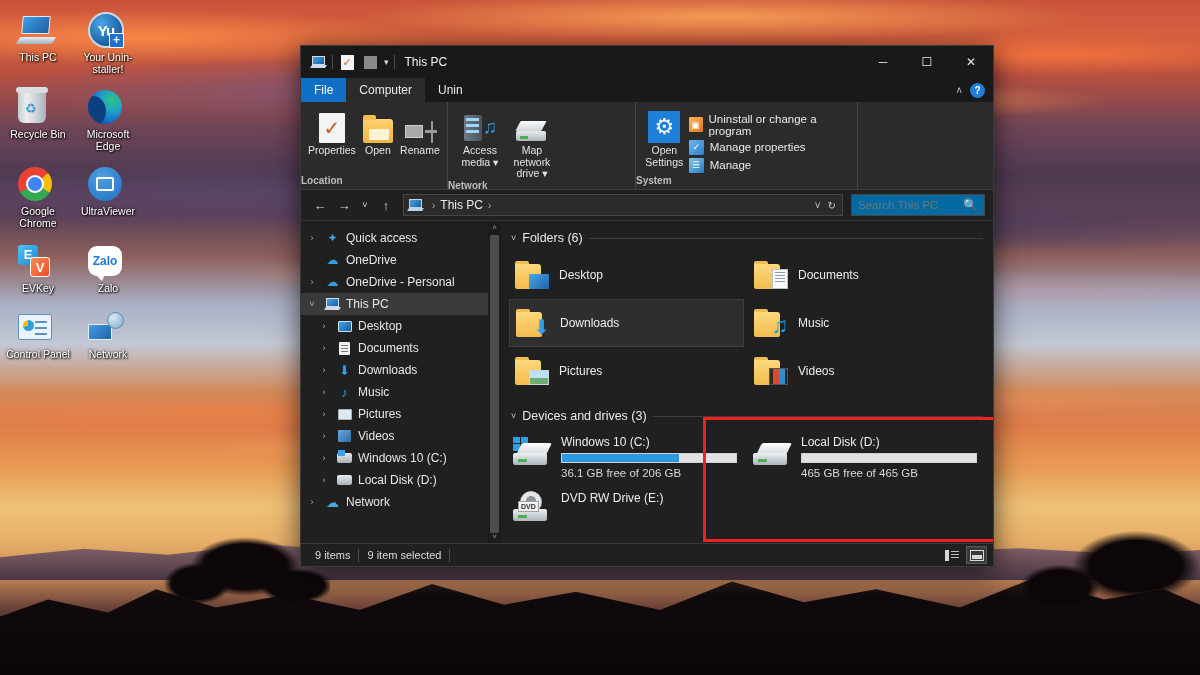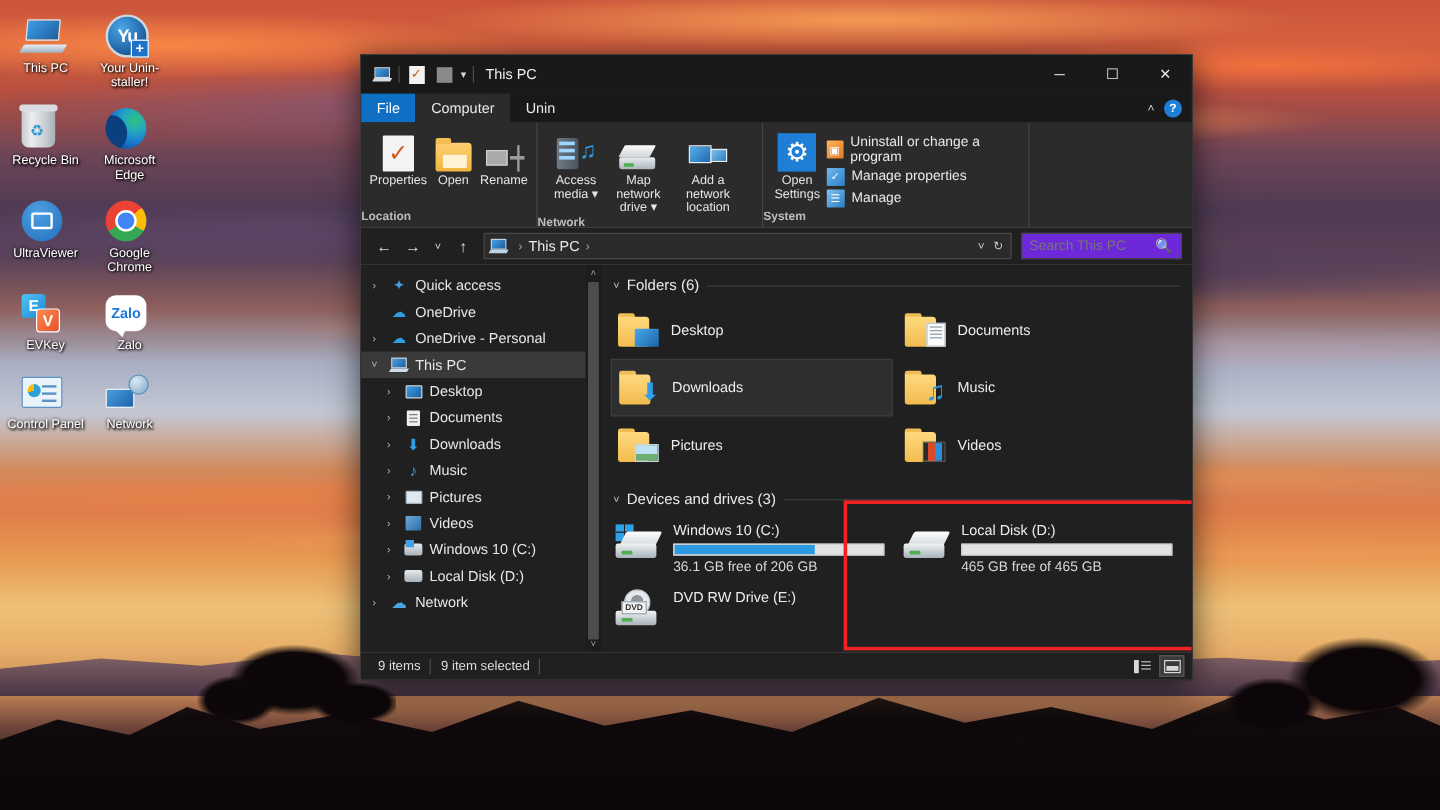--- a/index.html
+++ b/index.html
@@ -379,21 +379,21 @@
     min-width: 0;
   }
   .crumb-ico { width: 15px; height: 12px; position: relative; margin-right: 4px; }
   .crumb-ico .m { position:absolute; top:0; left:1px; width: 13px; height: 9px; background: linear-gradient(135deg,#46a2e6,#1b5f9e); border:1px solid #bcd4e8; }
   .crumb-ico .b { position:absolute; bottom:0; left:0; width: 15px; height: 3px; background:#bcd4e8; transform: skewX(-30deg); }
   .crumb-sep { color: #a8a8a8; font-size: 10px; padding: 0 5px; }
   .crumb-txt { color: #eaeaea; font-size: 12px; }
   .crumb-right { margin-left: auto; display: flex; align-items: center; gap: 7px; padding-right: 2px; }
   .crumb-right span { color: #c8c8c8; font-size: 10px; }
   .searchbox {
-    width: 134px; height: 22px; background: #6d28d9; border: 1px solid #464646;
+    width: 134px; height: 22px; background: #0369a1; border: 1px solid #464646;
     display: flex; align-items: center; padding: 0 6px; margin-left: 6px; gap: 16px;
   }
   .searchbox input {
     flex: 1 1 auto; background: transparent; border: 0; outline: none;
     color: #bdbdbd; font-size: 11.5px; font-family: inherit; min-width: 0;
   }
   .searchbox .mag { color: #cfcfcf; font-size: 12px; }
 
   
   .wbody { flex: 1 1 auto; display: flex; min-height: 0; border-top: 1px solid #323232; }
@@ -565,32 +565,32 @@
 
     <div class="desk-icon">
       <div class="glyph">
         <div class="ic-edge"></div>
       </div>
       <div class="label">Microsoft Edge</div>
     </div>
 
     <div class="desk-icon">
       <div class="glyph">
+        <div class="ic-chrome"></div>
+      </div>
+      <div class="label">Google Chrome</div>
+    </div>
+
+    <div class="desk-icon">
+      <div class="glyph">
         <div class="ic-ultra">
             <div class="scr"></div>
           </div>
       </div>
       <div class="label">UltraViewer</div>
-    </div>
-
-    <div class="desk-icon">
-      <div class="glyph">
-        <div class="ic-chrome"></div>
-      </div>
-      <div class="label">Google Chrome</div>
     </div>
 
     <div class="desk-icon">
       <div class="glyph">
         <div class="ic-evkey">
             <div class="e">E</div>
             <div class="v">V</div>
           </div>
       </div>
       <div class="label">EVKey</div>
@@ -715,29 +715,20 @@
           <div class="rbtn">
             <div class="ri">
               <div class="gi-drive">
                   <div class="d1"></div>
                   <div class="d2"></div>
                   <div class="grn"></div>
                 </div>
             </div>
             <div class="rl">Map network drive ▾</div>
           </div>
-          <div class="rbtn wide">
-            <div class="ri">
-              <div class="gi-netloc">
-                  <div class="s1"></div>
-                  <div class="s2"></div>
-                </div>
-            </div>
-            <div class="rl">Add a network location</div>
-          </div>
         </div>
         <div class="gname">Network</div>
       </div>
 
       <div class="rgroup" style="width:222px">
         <div class="items">
           <div class="rbtn" style="width:48px">
             <div class="ri">
                 <div class="gi-gear">
                   <span>⚙</span>

